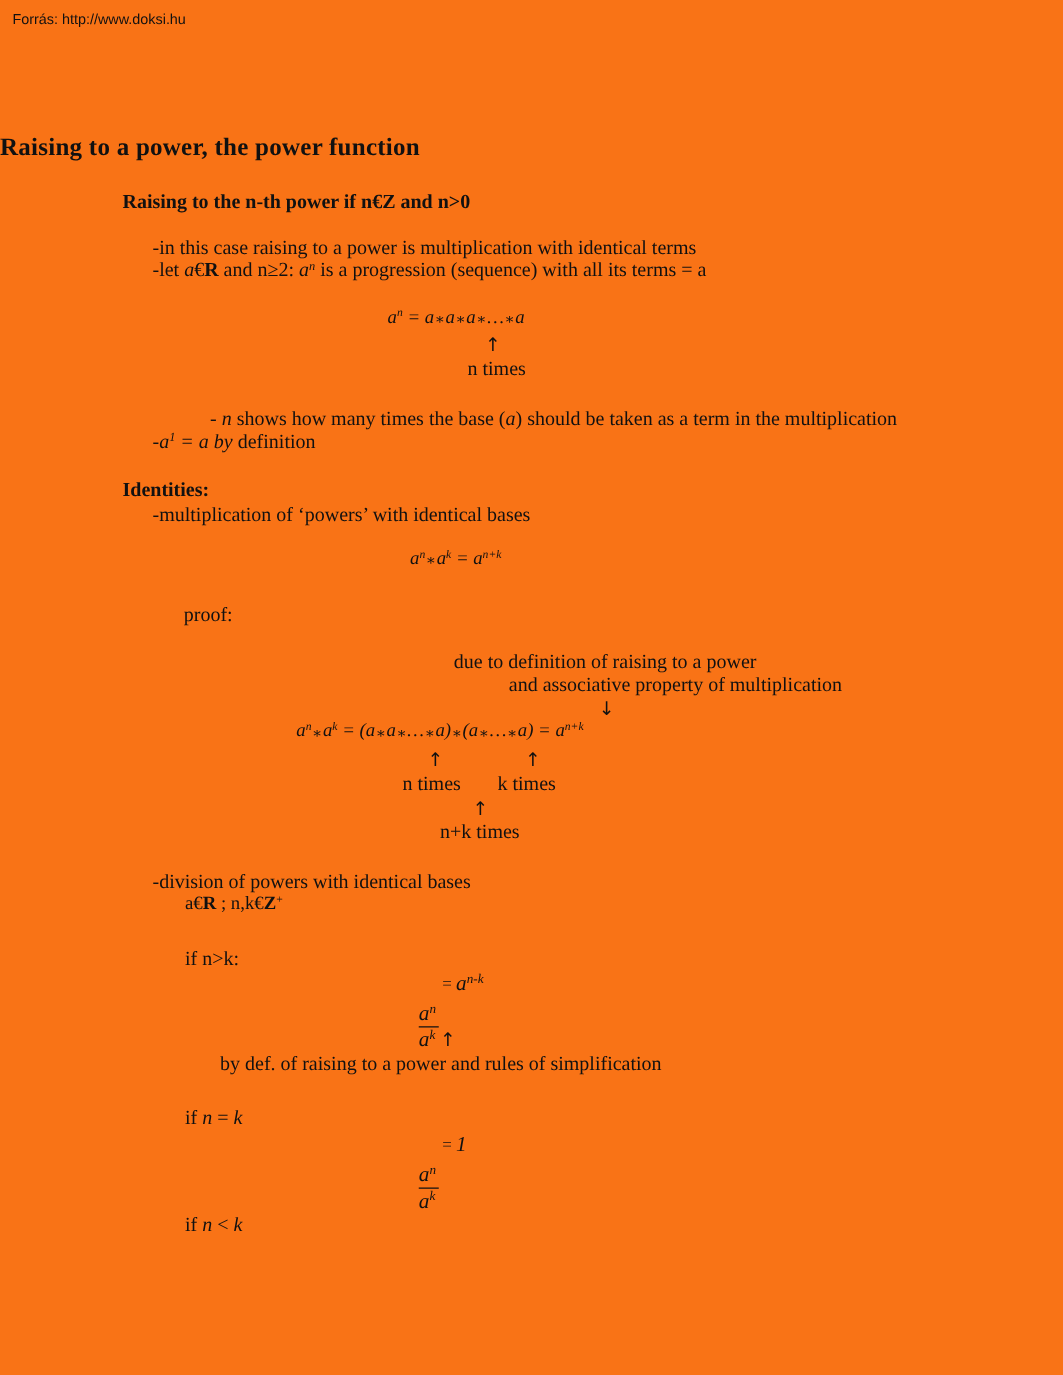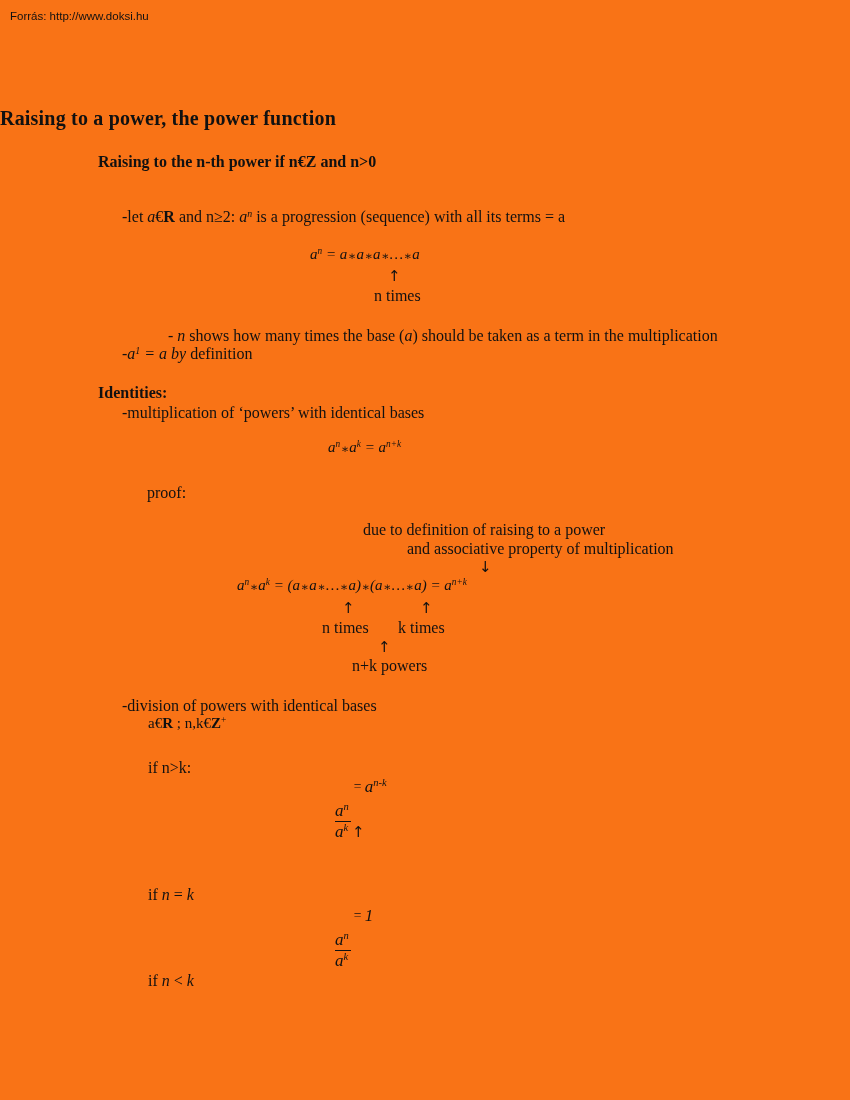--- a/index.html
+++ b/index.html
@@ -40,20 +40,21 @@
 </head>
 <body>
 
 <div class="page">
 
   <div class="abs sans" style="left:10px;top:9px;">Forrás: http://www.doksi.hu</div>
 
   <div class="abs title">Raising to a power, the power function</div>
 
   <div class="abs t16 bold" style="left:98px;top:152px;">Raising to the n-th power if n€Z and n&gt;0</div>
+  <div class="abs t16" style="left:122px;top:189px;">-in this case raising to a power is multiplication with identical terms</div>
   <div class="abs t16" style="left:122px;top:207px;"><span class="sg-n">-let </span><span class="sg-i">a</span><span class="sg-n">€</span><span class="sg-b">R</span><span class="sg-n"> and n≥2: </span><span class="sg-i">a</span><span class="sg-sup">n</span><span class="sg-n"> is a progression (sequence) with all its terms = a</span></div>
 
   <div class="abs t17" style="left:310px;top:245px;"><span class="sg-i">a</span><span class="sg-sup">n</span><span class="sg-i"> = a</span><span class="sg-st">∗</span><span class="sg-i">a</span><span class="sg-st">∗</span><span class="sg-i">a</span><span class="sg-st">∗</span><span class="sg-i">…</span><span class="sg-st">∗</span><span class="sg-i">a</span></div>
   <div class="abs arrow" style="left:388px;top:267px;">↑</div>
   <div class="abs t16" style="left:374px;top:286px;">n times</div>
 
   <div class="abs t16" style="left:122px;top:326px;margin-left:46px;"><span class="sg-n">- </span><span class="sg-i">n</span><span class="sg-n"> shows how many times the base (</span><span class="sg-i">a</span><span class="sg-n">) should be taken as a term in the multiplication</span></div>
   <div class="abs t16" style="left:122px;top:344px;"><span class="sg-n">-</span><span class="sg-i">a</span><span class="sg-sup">1</span><span class="sg-i"> = a by </span><span class="sg-n">definition</span></div>
 
   <div class="abs t16 bold" style="left:98px;top:383px;">Identities:</div>
@@ -66,34 +67,35 @@
   <div class="abs t16" style="left:363px;top:539px;margin-left:44px;">and associative property of multiplication</div>
   <div class="abs arrow" style="left:479px;top:558px;">↓</div>
 
   <div class="abs t17" style="left:237px;top:576px;"><span class="sg-i">a</span><span class="sg-sup">n</span><span class="sg-st">∗</span><span class="sg-i">a</span><span class="sg-sup">k</span><span class="sg-i"> = (a</span><span class="sg-st">∗</span><span class="sg-i">a</span><span class="sg-st">∗</span><span class="sg-i">…</span><span class="sg-st">∗</span><span class="sg-i">a)</span><span class="sg-st">∗</span><span class="sg-i">(a</span><span class="sg-st">∗</span><span class="sg-i">…</span><span class="sg-st">∗</span><span class="sg-i">a)</span><span class="sg-i"> = a</span><span class="sg-sup">n+k</span></div>
 
   <div class="abs arrow" style="left:342px;top:599px;">↑</div>
   <div class="abs arrow" style="left:420px;top:599px;">↑</div>
   <div class="abs t16" style="left:322px;top:618px;">n times</div>
   <div class="abs t16" style="left:398px;top:618px;">k times</div>
   <div class="abs arrow" style="left:378px;top:638px;">↑</div>
-  <div class="abs t16" style="left:352px;top:656px;">n+k powers</div>
+  <div class="abs t16" style="left:352px;top:656px;">n+k times</div>
 
   <div class="abs t16" style="left:122px;top:696px;">-division of powers with identical bases</div>
   <div class="abs t17" style="left:148px;top:714px;"><span class="sg-n">a€</span><span class="sg-b">R</span><span class="sg-n"> ; n,k€</span><span class="sg-b">Z</span><span class="sg-supn">+</span></div>
 
   <div class="abs t16" style="left:148px;top:758px;">if n&gt;k:</div>
   <div class="abs frac-row" style="left:335px;top:777px;">
     <span class="frac">
       <span class="frac-top"><span class="sg-i">a</span><span class="sg-sup">n</span></span>
       <span class="frac-bottom"><span class="sg-i">a</span><span class="sg-sup">k</span></span>
     </span>
     <span class="frac-rhs"><span class="sg-eq"> = </span><span class="sg-i">a</span><span class="sg-sup">n-k</span></span>
   </div>
   <div class="abs arrow" style="left:352px;top:823px;">↑</div>
+  <div class="abs t16" style="left:176px;top:842px;">by def. of raising to a power and rules of simplification</div>
 
   <div class="abs t16" style="left:148px;top:885px;"><span class="sg-n">if </span><span class="sg-i">n</span><span class="sg-n"> = </span><span class="sg-i">k</span></div>
   <div class="abs frac-row" style="left:335px;top:906px;">
     <span class="frac">
       <span class="frac-top"><span class="sg-i">a</span><span class="sg-sup">n</span></span>
       <span class="frac-bottom"><span class="sg-i">a</span><span class="sg-sup">k</span></span>
     </span>
     <span class="frac-rhs"><span class="sg-eq"> = </span><span class="sg-i">1</span></span>
   </div>
 

